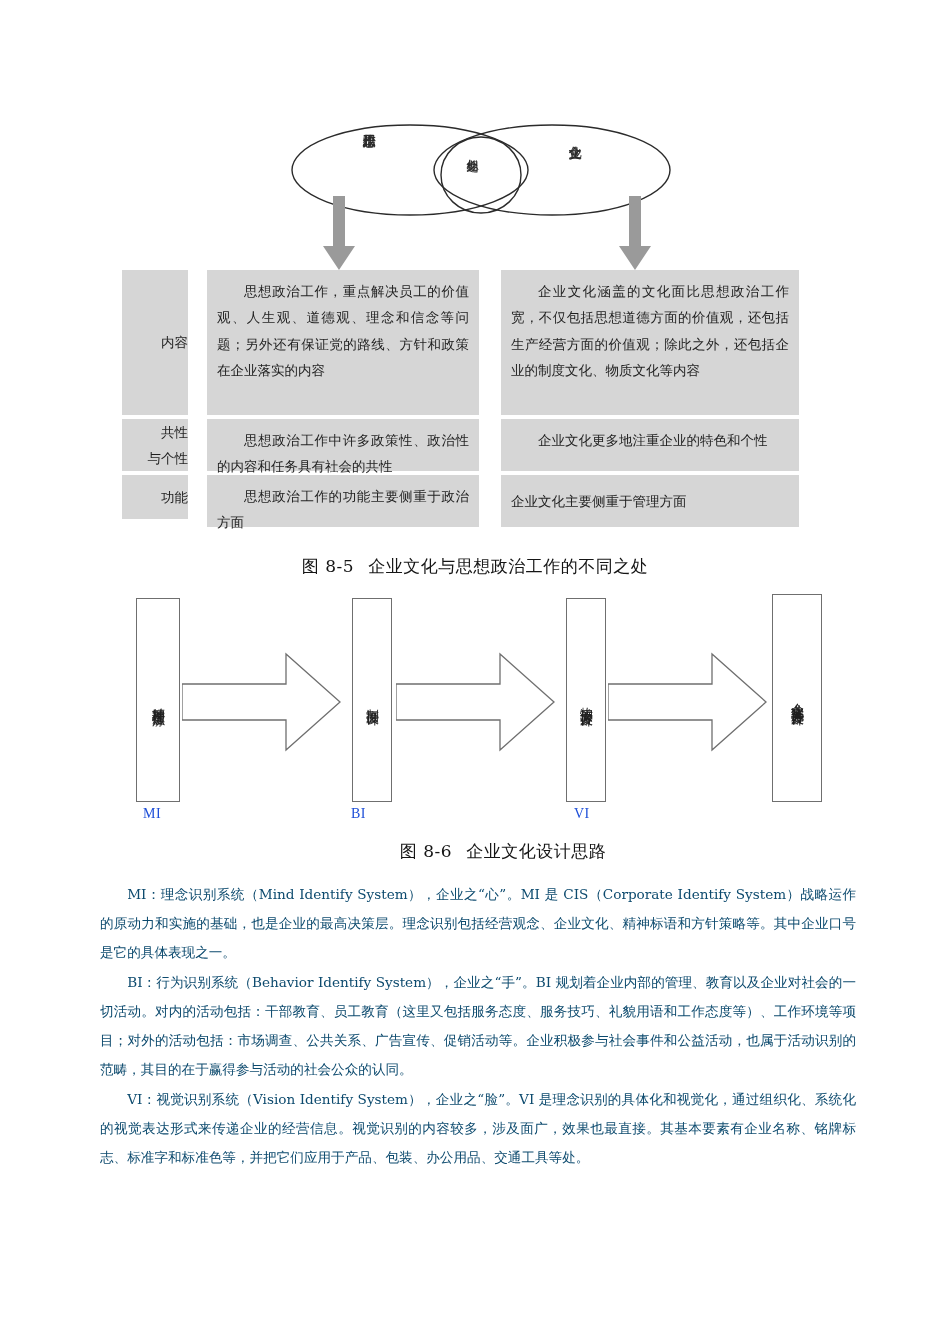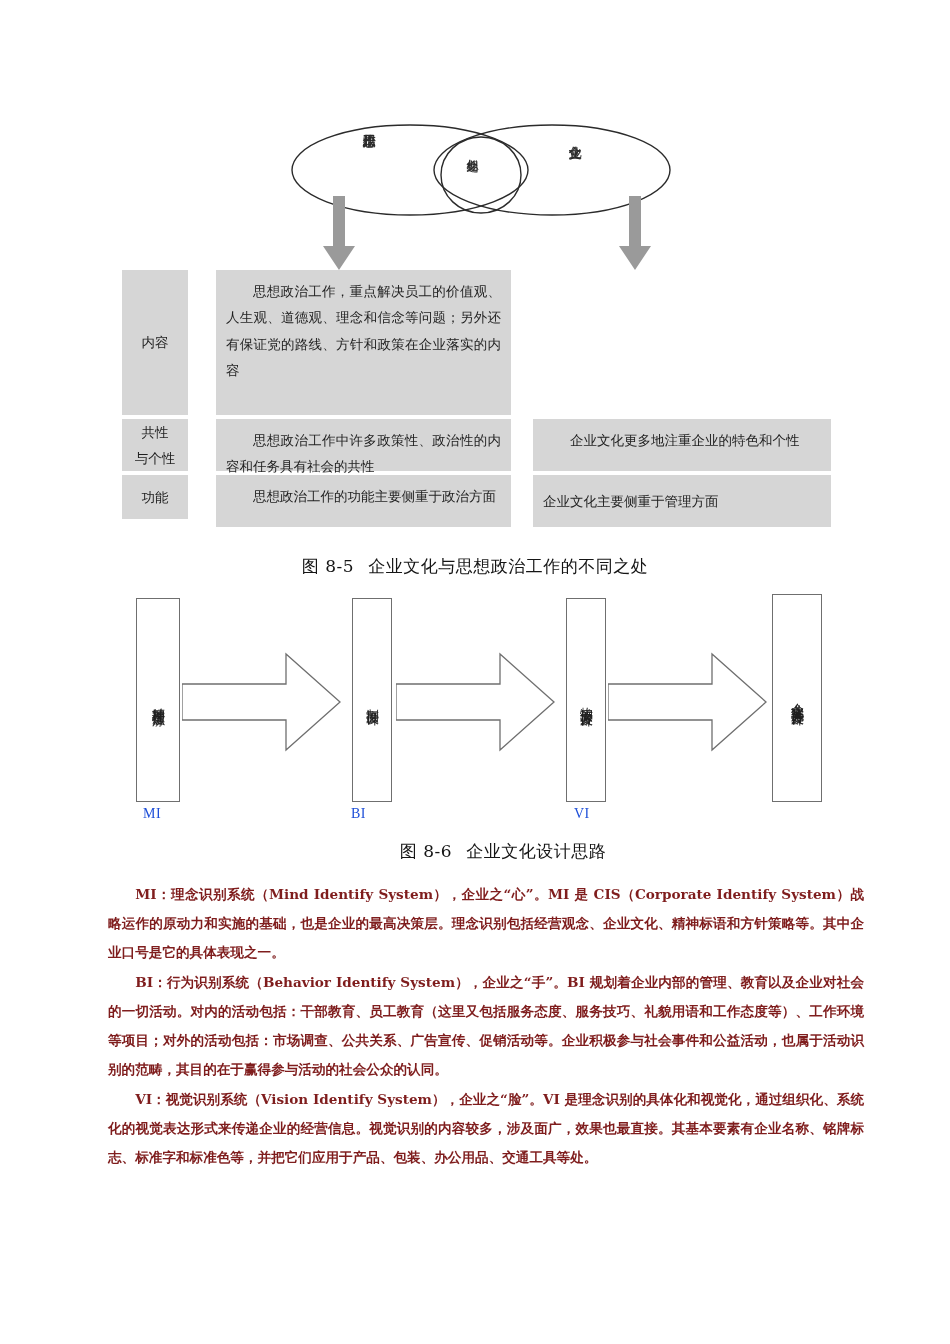--- a/index.html
+++ b/index.html
@@ -70,31 +70,31 @@
   .cmp-cell {
     background: #d6d6d6;
     box-sizing: border-box;
     font-family: "DejaVu Serif", serif;
     font-size: 13.5px;
     line-height: 1.95;
     color: #1f1f1f;
   }
   .cmp-cat {
     width: 66px;
-    margin-right: 28px;
+    margin-right: 19px;
     display: flex;
-    align-items: center;
+    align-items: flex-end;
     justify-content: center;
     text-align: center;
     flex-direction: column;
     padding: 12px 0;
   }
   .cmp-cat span { display: block; }
   .cmp-mid {
-    width: 295px;
+    width: 272px;
     margin-right: 22px;
     padding: 8px 10px 8px 10px;
     text-align: justify;
     text-justify: inter-ideograph;
   }
   .cmp-right {
     width: 298px;
     padding: 8px 10px 8px 10px;
     text-align: justify;
     text-justify: inter-ideograph;
@@ -176,30 +176,29 @@
     width: 160px;
     height: 100px;
   }
   #flow-arrow-1 { left: 182px; }
   #flow-arrow-2 { left: 396px; }
   #flow-arrow-3 { left: 608px; }
 
   
   .body-text {
     position: absolute;
-    left: 108px;
+    left: 100px;
     top: 880px;
     width: 756px;
     font-family: "DejaVu Serif", serif;
     font-size: 13.6px;
     line-height: 2.15;
-    color: #7f1d1d;
+    color: #0c4a6e;
     text-align: justify;
     text-justify: inter-ideograph;
-    font-weight: bold;
   }
   .body-text p {
     margin: 0 0 0 0;
     text-indent: 2em;
   }
 </style>
 </head>
 <body>
 
 <div class="page">
@@ -224,20 +223,23 @@
 
   <div class="cmp-table">
 
     <div class="cmp-row row-content">
       <div class="cmp-cell cmp-cat">
         <span>内容</span>
       </div>
       <div class="cmp-cell cmp-mid">
         <p>思想政治工作，重点解决员工的价值观、人生观、道德观、理念和信念等问题；另外还有保证党的路线、方针和政策在企业落实的内容</p>
       </div>
+      <div class="cmp-cell cmp-right">
+        <p>企业文化涵盖的文化面比思想政治工作宽，不仅包括思想道德方面的价值观，还包括生产经营方面的价值观；除此之外，还包括企业的制度文化、物质文化等内容</p>
+      </div>
     </div>
 
     <div class="cmp-row row-common">
       <div class="cmp-cell cmp-cat">
         <span>共性</span>
         <span>与个性</span>
       </div>
       <div class="cmp-cell cmp-mid">
         <p>思想政治工作中许多政策性、政治性的内容和任务具有社会的共性</p>
       </div>

